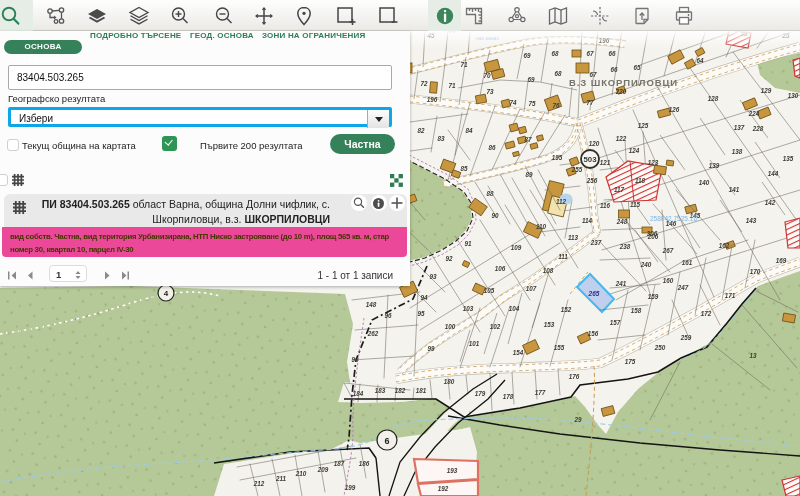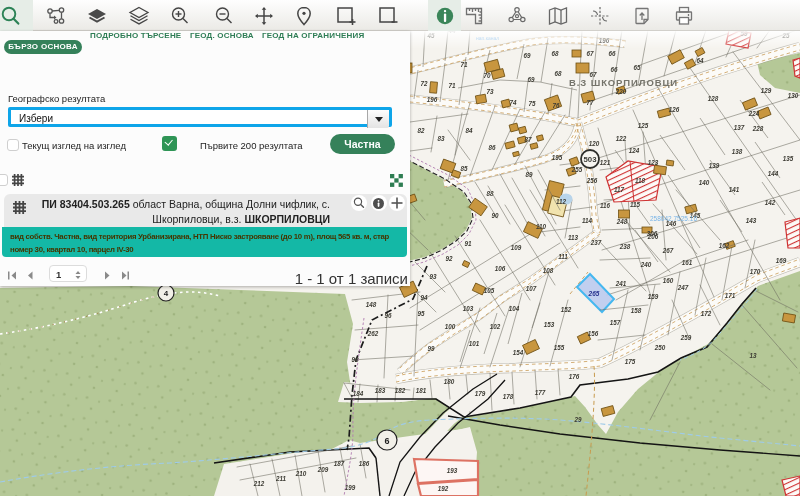--- a/index.html
+++ b/index.html
@@ -29,25 +29,25 @@
 .cb.empty { border:1.5px solid #cfcfcf; background:#fff; }
 .cb.checked { background:#2f9556; }
 .cb.checked:after { content:""; position:absolute; left:3px; top:3px; width:6px; height:3.5px;
   border-left:1.7px solid #fff; border-bottom:1.7px solid #fff; transform:rotate(-50deg); }
 .cblabel { position:absolute; font-size:9.5px; color:#222; }
 #searchbtn { position:absolute; left:330px; top:103px; width:65px; height:20px; background:#35815a; border-radius:10px;
   color:#fff; font-size:10.5px; font-weight:bold; text-align:center; line-height:20px; }
 #minirow { position:absolute; left:0; top:140px; width:100%; height:20px; }
 #resultrow { position:absolute; left:4px; top:163px; width:403px; height:33px; background:#e9e9e9; border-radius:6px 6px 0 0; }
 #resultrow .t1 { position:absolute; left:26px; top:3px; font-size:10.5px; color:#222; width:300px; line-height:15px;text-align:right; }
-#yellowbox { position:absolute; left:2px; top:196px; width:405px; height:30px; background:#14b8a6; border-radius:0 0 4px 4px;
+#yellowbox { position:absolute; left:2px; top:196px; width:405px; height:30px; background:#ec4899; border-radius:0 0 4px 4px;
   font-size:7.8px; font-weight:bold; color:#443600; line-height:13.5px; padding:2.5px 5px 0 8px; letter-spacing:-0.3px; }
 #pagerinput { position:absolute; left:49px; top:234px; width:38px; height:17px; border:1px solid #dcdcdc; border-radius:4px; background:#fff; }
 #pagerinput .n { position:absolute; left:6px; top:2.5px; font-size:9.5px; font-weight:bold; color:#333; }
-#records { position:absolute; right:2px; top:239px; font-size:15px; color:#333; }
+#records { position:absolute; right:17px; top:239px; font-size:10px; color:#333; }
 .picon { position:absolute; }
 </style>
 </head>
 <body>
 <div id="stage">
   <svg id="map" width="800" height="496" viewBox="0 0 800 496">
       <defs>
 <pattern id="dots" width="23" height="21" patternUnits="userSpaceOnUse" patternTransform="rotate(8)">
   <circle cx="3.5" cy="3.5" r="1.3" fill="#9fb37f"></circle>
           <circle cx="16" cy="6" r="1.2" fill="#a4b884"></circle>
@@ -599,32 +599,33 @@
           <rect x="7.5" y="3.5" width="9" height="4.5"></rect>
           <rect x="4.5" y="8" width="15" height="8" rx="0.5"></rect>
           <rect x="7.5" y="13.5" width="9" height="6.5" fill="#fff"></rect>
           <line x1="16.5" y1="10" x2="16.5" y2="12"></line>
         </svg>
     </div>
   </div>
 
   <div id="panel">
     <div id="tabs">
-      <div class="pill">БЪРЗО ОСНОВА</div>
+      <div class="pill">ОСНОВА ТЪРСЕНЕ</div>
       <div class="tab" style="left:90px">ПОДРОБНО ТЪРСЕНЕ</div>
       <div class="tab" style="left:190px">ГЕОД. ОСНОВА</div>
-      <div class="tab" style="left:262px">ГЕОД НА ОГРАНИЧЕНИЯ</div>
-    </div>
+      <div class="tab" style="left:262px">ЗОНИ НА ОГРАНИЧЕНИЯ</div>
+    </div>
+    <div id="sinput">83404.503.265</div>
     <div id="geolabel">Географско резултата</div>
     <div id="select">
         <div class="txt">Избери</div>
         <div class="btn"></div>
       </div>
     <div class="cb empty" style="left:7px; top:108px;"></div>
-    <div class="cblabel" style="left:22px; top:109px;">Текущ изглед на изглед</div>
+    <div class="cblabel" style="left:22px; top:109px;">Текущ община на картата</div>
     <div class="cb checked" style="left:162px; top:105px; width:15px; height:15px;"></div>
     <div class="cblabel" style="left:184px; top:109px;padding-left:16px;">Първите 200 резултата</div>
     <div id="searchbtn">Частна</div>
 
     <div id="minirow">
       <div style="position:absolute;left:-5px;top:3px;width:13px;height:12px;border:1.5px solid #cfcfcf;border-radius:3px;background:#fff;"></div>
       <svg class="picon" style="left:12px;top:3px" width="12" height="12" viewBox="0 0 12 12" stroke="#454545" stroke-width="1.7">
           <path d="M2.6 0 L2.6 12 M6 0 L6 12 M9.4 0 L9.4 12 M0 2.6 L12 2.6 M0 6 L12 6 M0 9.4 L12 9.4"></path>
         </svg>
       <svg class="picon" style="left:390px;top:3px" width="13" height="13" viewBox="0 0 13 13">

